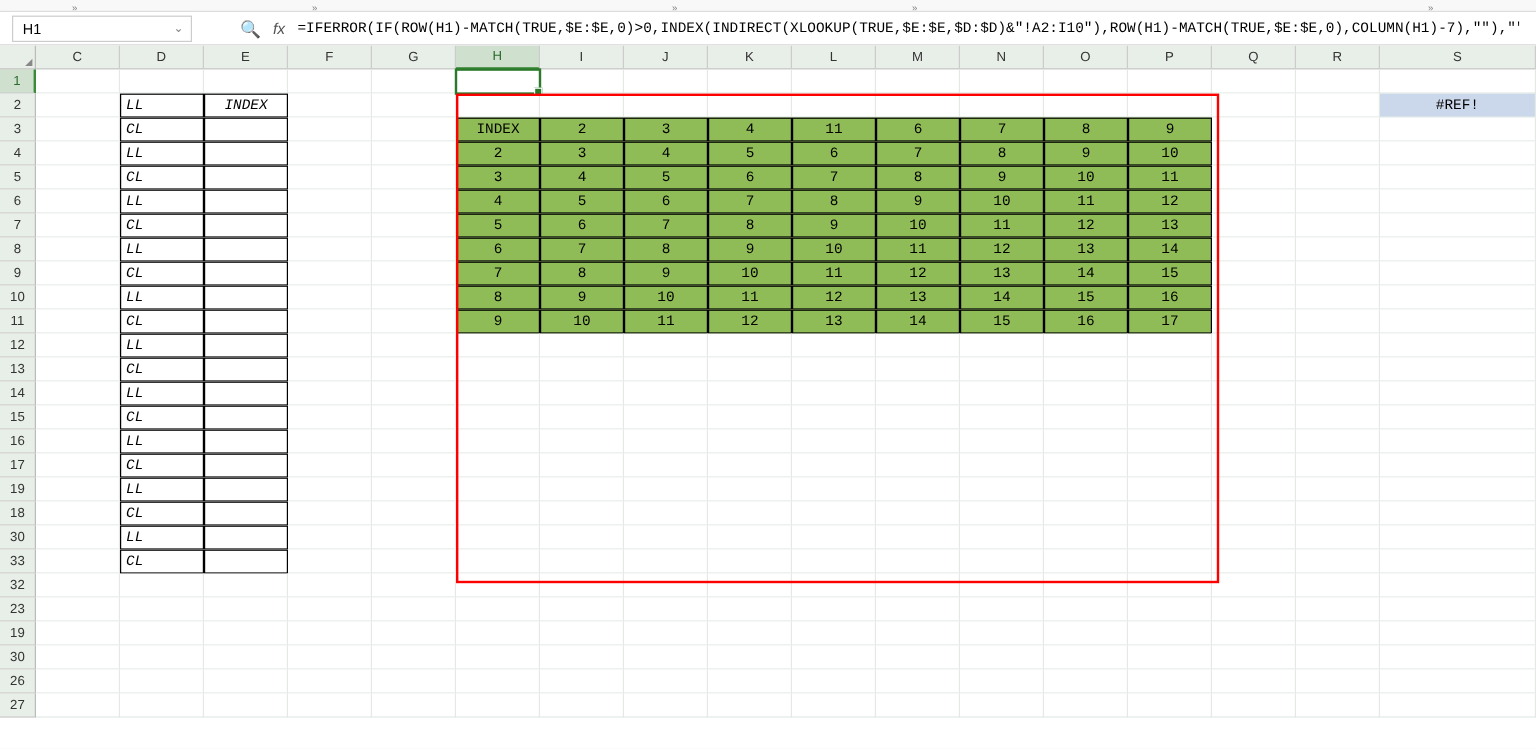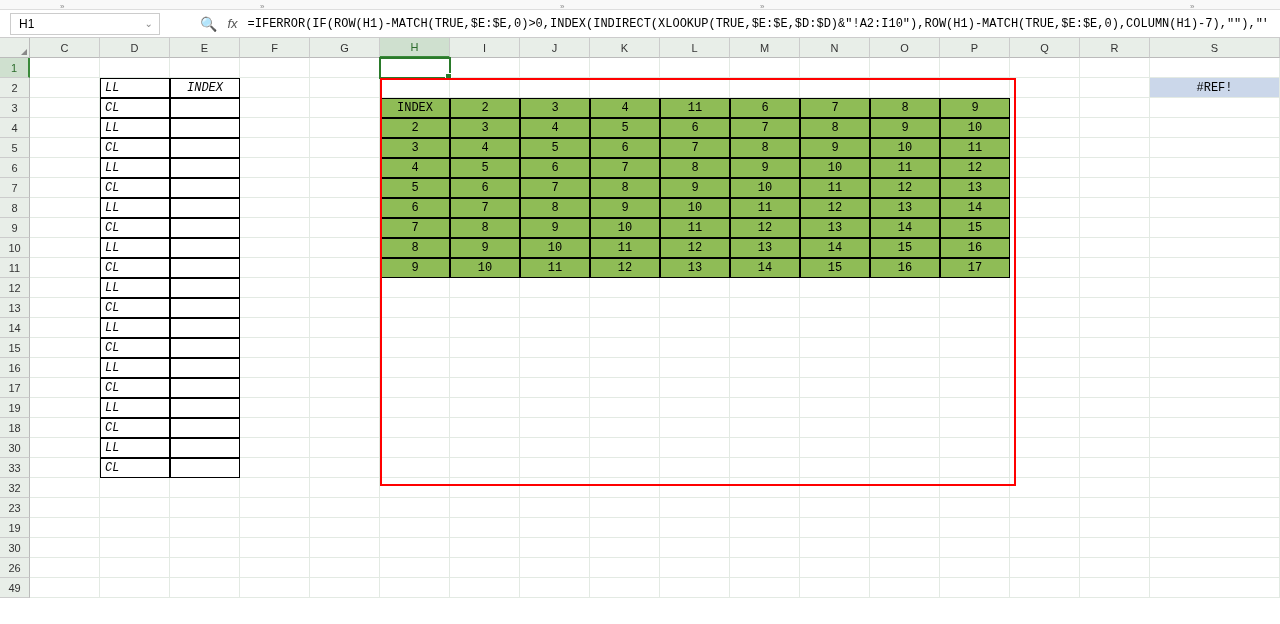--- a/index.html
+++ b/index.html
@@ -252,21 +252,21 @@
       <div class="row-h">17</div>
       <div class="row-h">19</div>
       <div class="row-h">18</div>
       <div class="row-h">30</div>
       <div class="row-h">33</div>
       <div class="row-h">32</div>
       <div class="row-h">23</div>
       <div class="row-h">19</div>
       <div class="row-h">30</div>
       <div class="row-h">26</div>
-      <div class="row-h">49</div>
+      <div class="row-h">27</div>
     </div>
   <div class="cells" id="cells">
       <div class="cell-row">
         <div class="cell" style="width: 70px;"></div>
         <div class="cell" style="width: 70px;"></div>
         <div class="cell" style="width: 70px;"></div>
         <div class="cell" style="width: 70px;"></div>
         <div class="cell" style="width: 70px;"></div>
         <div class="cell selected" style="width: 70px;"></div>
         <div class="cell" style="width: 70px;"></div>

